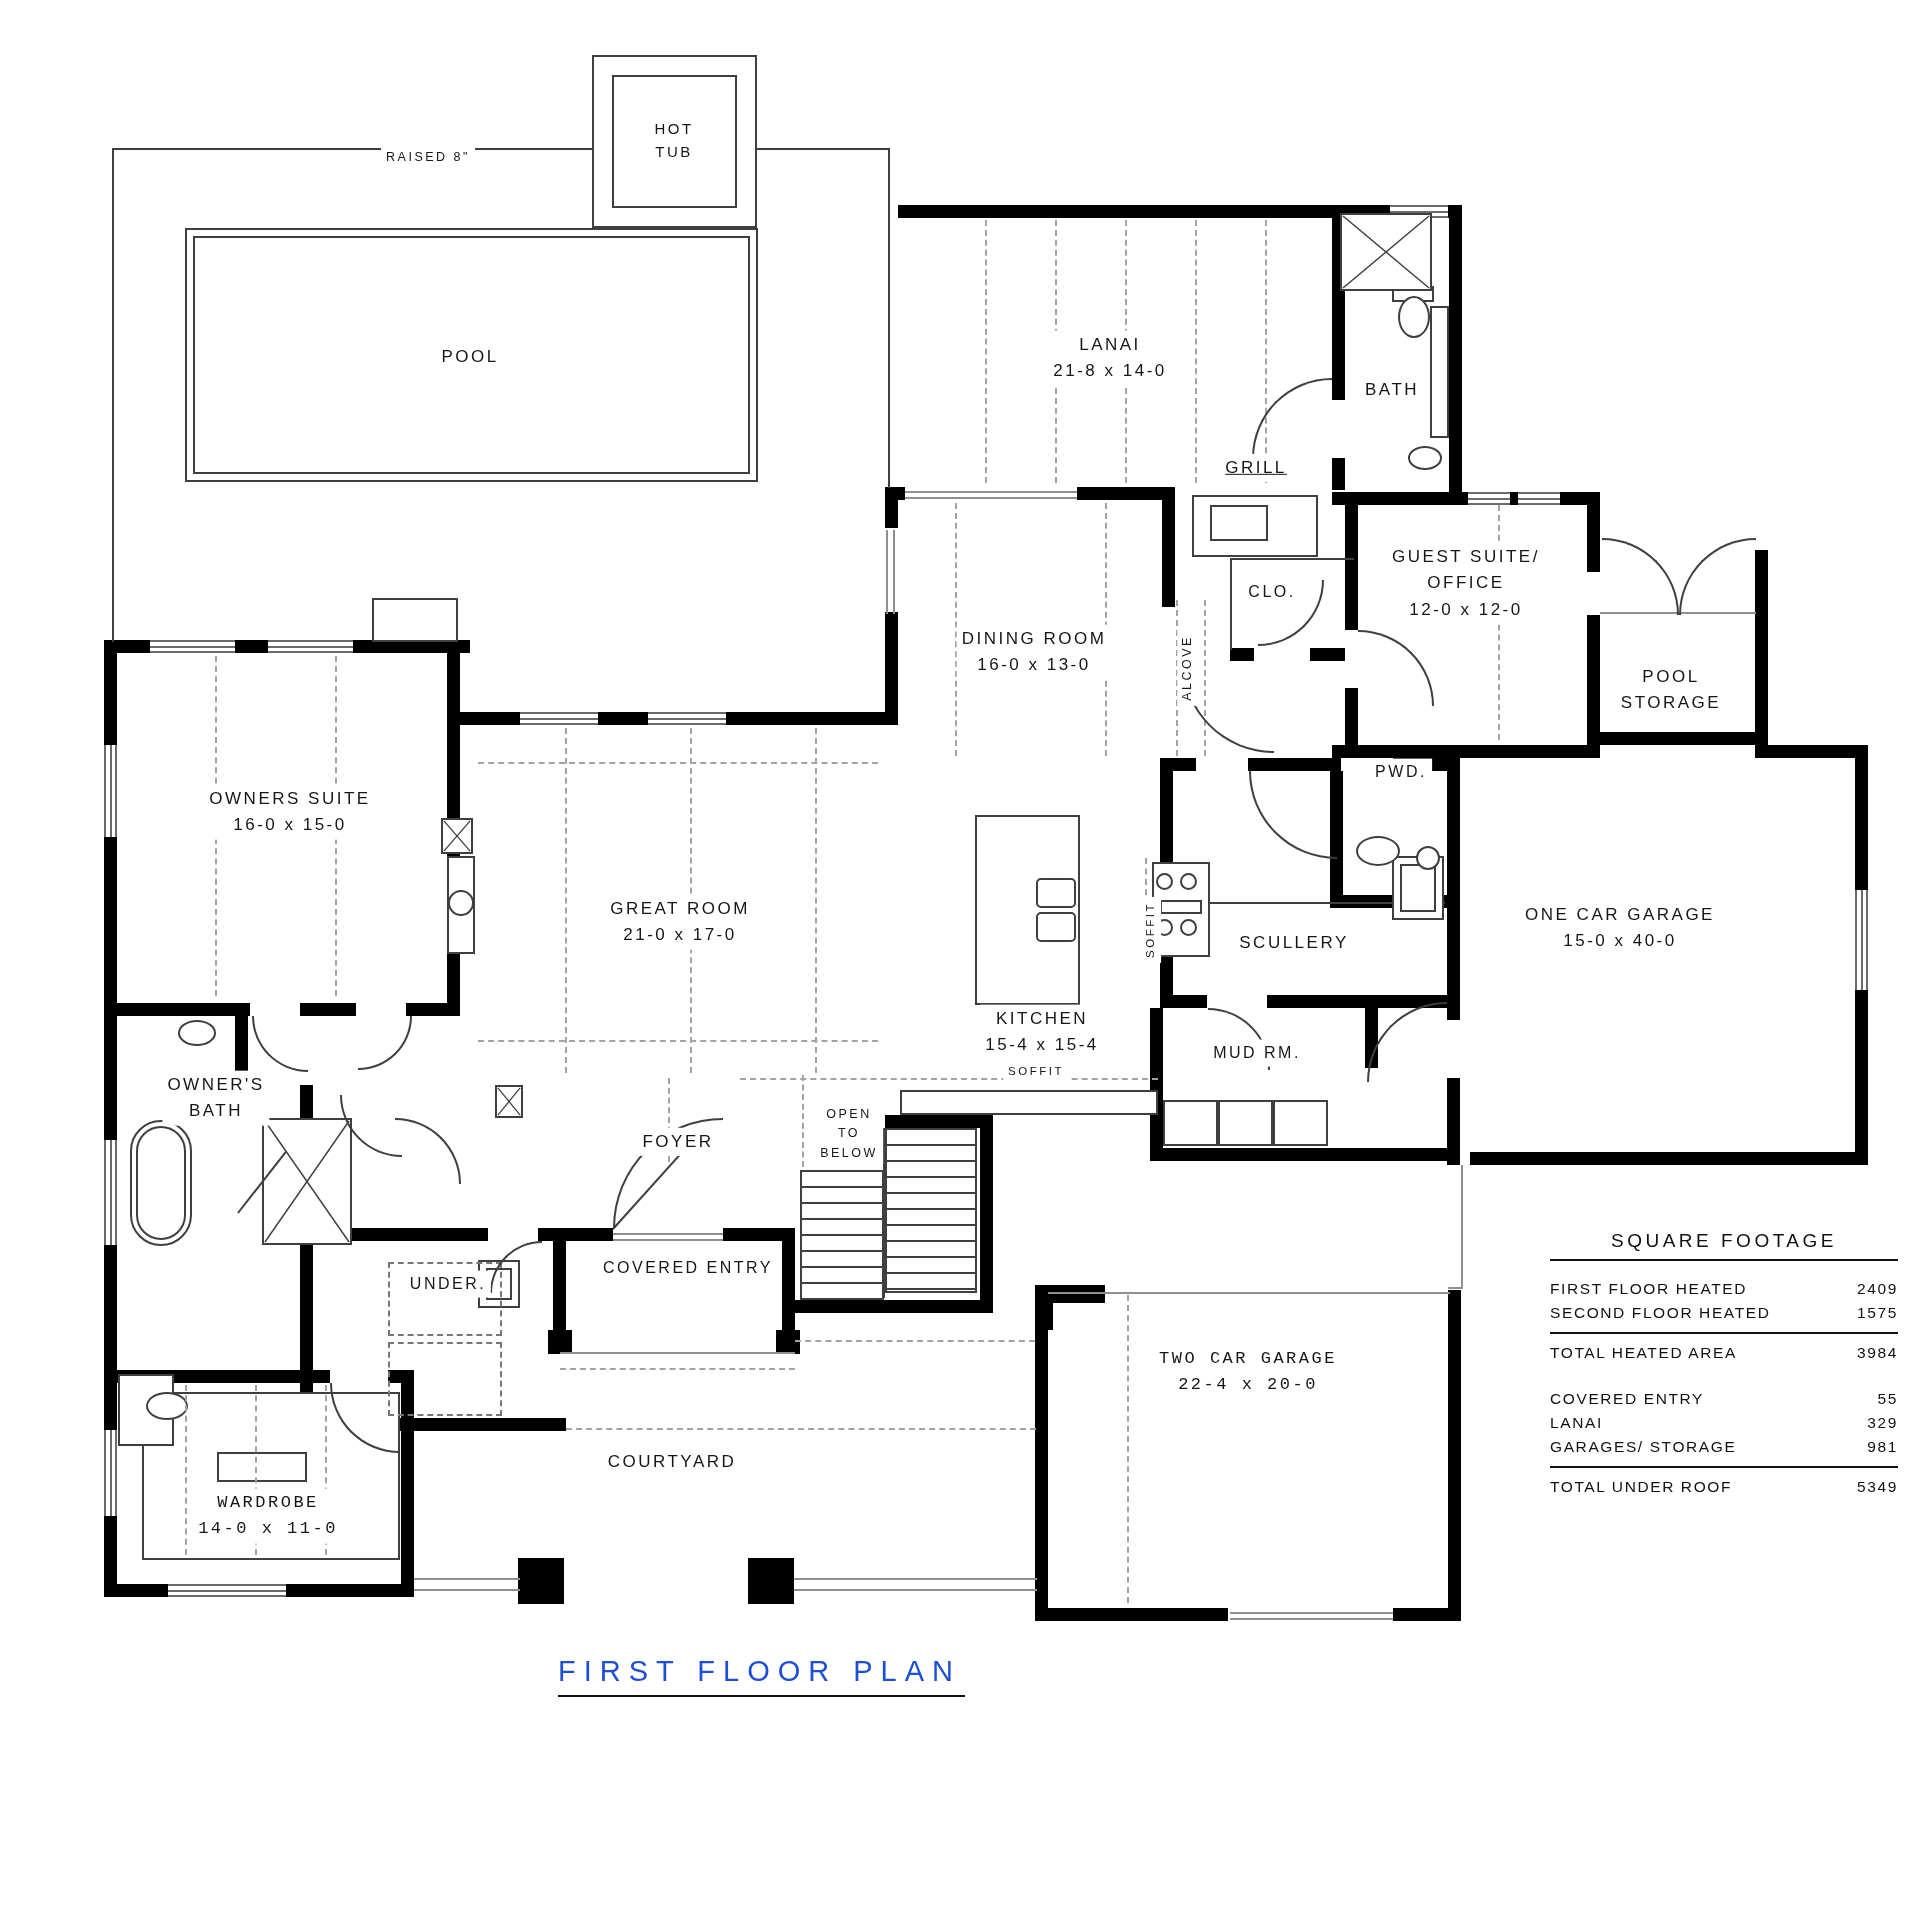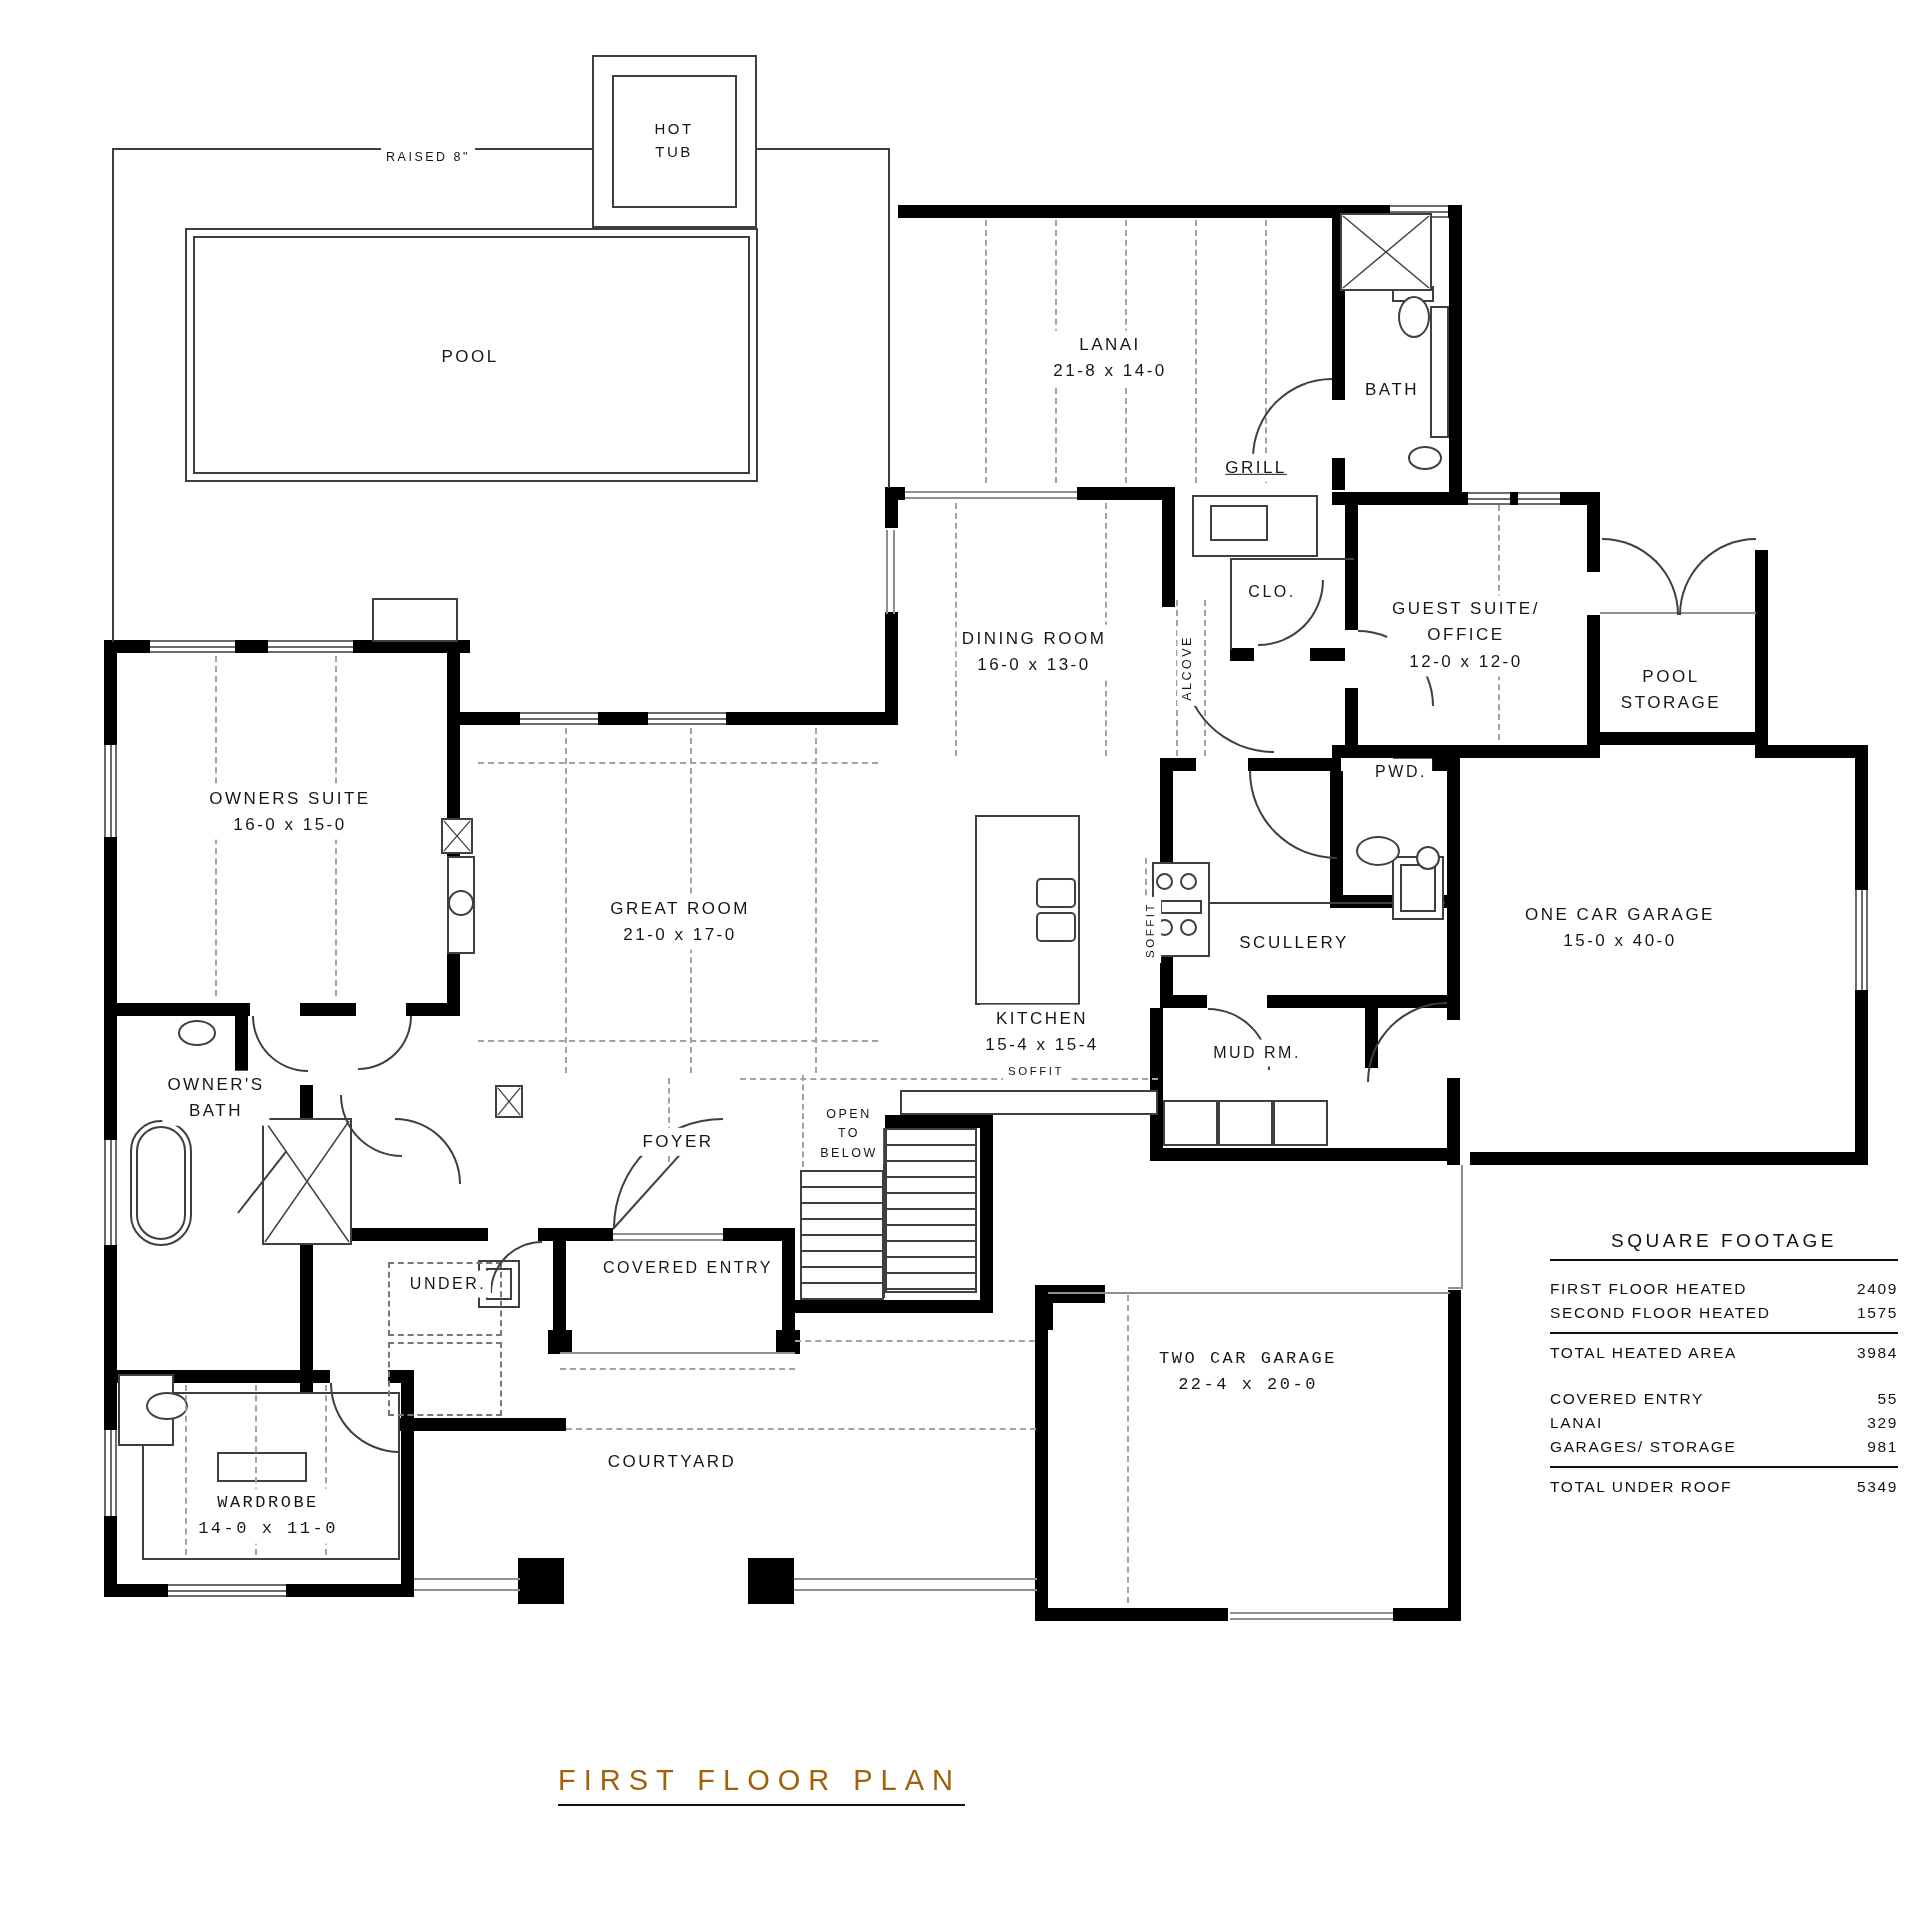--- a/index.html
+++ b/index.html
@@ -27,21 +27,21 @@
   .arc.bl{border-bottom-width:2px;border-left-width:2px;border-bottom-left-radius:100%;}
   .arc.br{border-bottom-width:2px;border-right-width:2px;border-bottom-right-radius:100%;}
   .rline{position:absolute;height:0;border-top:2px solid #3f3f3f;transform-origin:left center;}
   .lbl{position:absolute;transform:translate(-50%,-50%);text-align:center;letter-spacing:2.5px;font-size:17px;line-height:1.55;white-space:pre-line;color:#161616;background:#fff;padding:1px 5px;}
   .lbl.rot{transform:translate(-50%,-50%) rotate(-90deg);}
   .sqft{position:absolute;left:1550px;top:1230px;width:348px;font-size:15.5px;letter-spacing:1.6px;color:#111;}
   .sqft h2{font-size:19px;font-weight:400;letter-spacing:3.5px;text-align:center;margin:0 0 16px 0;padding:0 0 7px 0;border-bottom:2px solid #111;}
   .srow{display:flex;justify-content:space-between;line-height:1.55;}
   .srule{border-top:2px solid #111;margin:7px 0;}
   .sgap{height:22px;}
-  .plan-title{position:absolute;left:558px;top:1764px;font-size:29px;letter-spacing:8px;color:#a16207;border-bottom:2.5px solid #111;padding:0 4px 7px 0;display:inline-block;}
+  .plan-title{position:absolute;left:558px;top:1655px;font-size:29px;letter-spacing:8px;color:#1d4ed8;border-bottom:2.5px solid #111;padding:0 4px 7px 0;display:inline-block;}
 </style>
 </head>
 <body>
 
 <div id="plan">
   <div class="sqft">
     <h2>SQUARE FOOTAGE</h2>
     <div id="sq-rows1">
         <div class="srow">
           <span>FIRST FLOOR HEATED</span>
@@ -303,21 +303,21 @@
     <div class="lbl" style="left: 674px; top: 140px; font-size: 15px;">HOT
 TUB</div>
     <div class="lbl" style="left: 1110px; top: 358px;">LANAI
 21-8 x 14-0</div>
     <div class="lbl" style="left: 1392px; top: 390px;">BATH</div>
     <div class="lbl" style="left: 1256px; top: 468px; text-decoration: underline;">GRILL</div>
     <div class="lbl" style="left: 1034px; top: 652px;">DINING ROOM
 16-0 x 13-0</div>
     <div class="lbl rot" style="left: 1188px; top: 668px; font-size: 12.5px;">ALCOVE</div>
     <div class="lbl" style="left: 1272px; top: 592px; font-size: 16px;">CLO.</div>
-    <div class="lbl" style="left: 1466px; top: 636px;">GUEST SUITE/
+    <div class="lbl" style="left: 1466px; top: 584px;">GUEST SUITE/
 OFFICE
 12-0 x 12-0</div>
     <div class="lbl" style="left: 1671px; top: 690px;">POOL
 STORAGE</div>
     <div class="lbl" style="left: 1401px; top: 772px; font-size: 16px;">PWD.</div>
     <div class="lbl" style="left: 290px; top: 812px;">OWNERS SUITE
 16-0 x 15-0</div>
     <div class="lbl" style="left: 680px; top: 922px;">GREAT ROOM
 21-0 x 17-0</div>
     <div class="lbl" style="left: 1042px; top: 1032px;">KITCHEN

